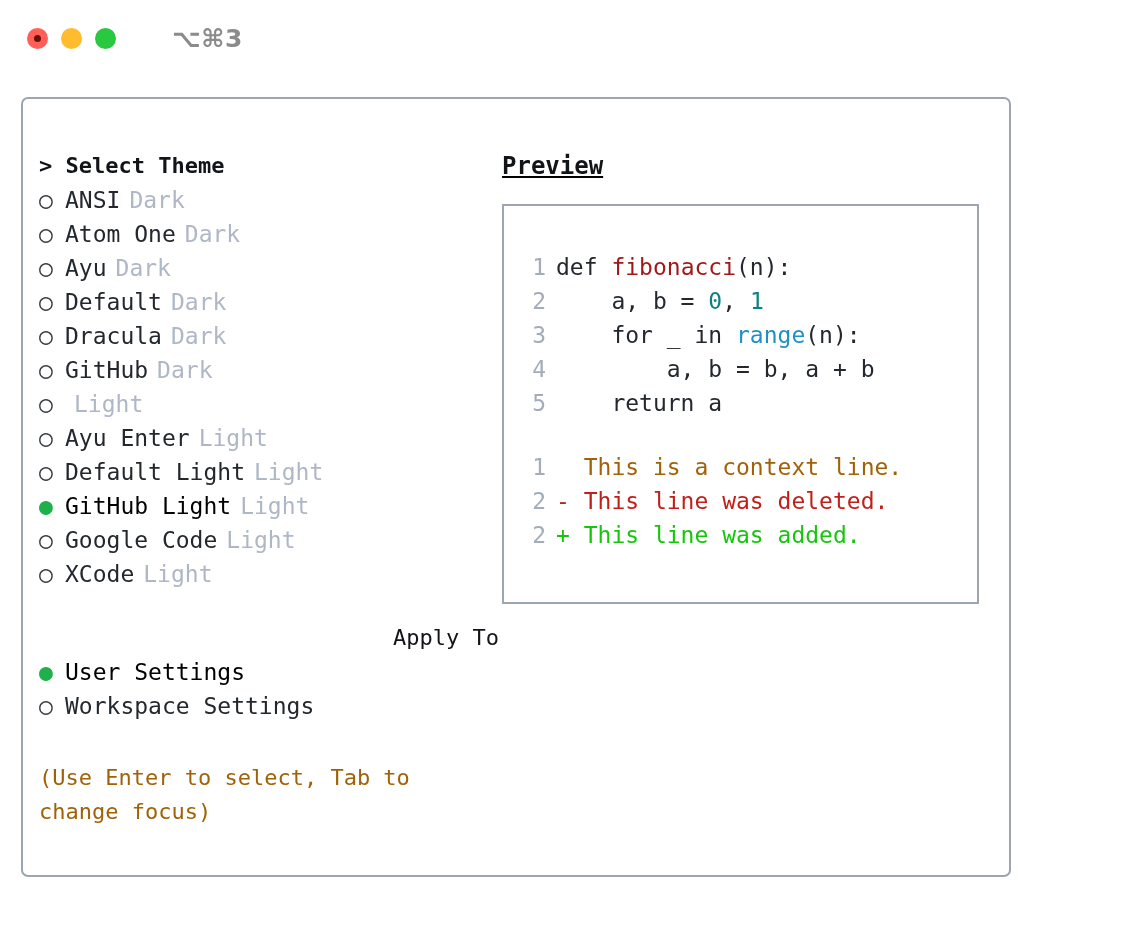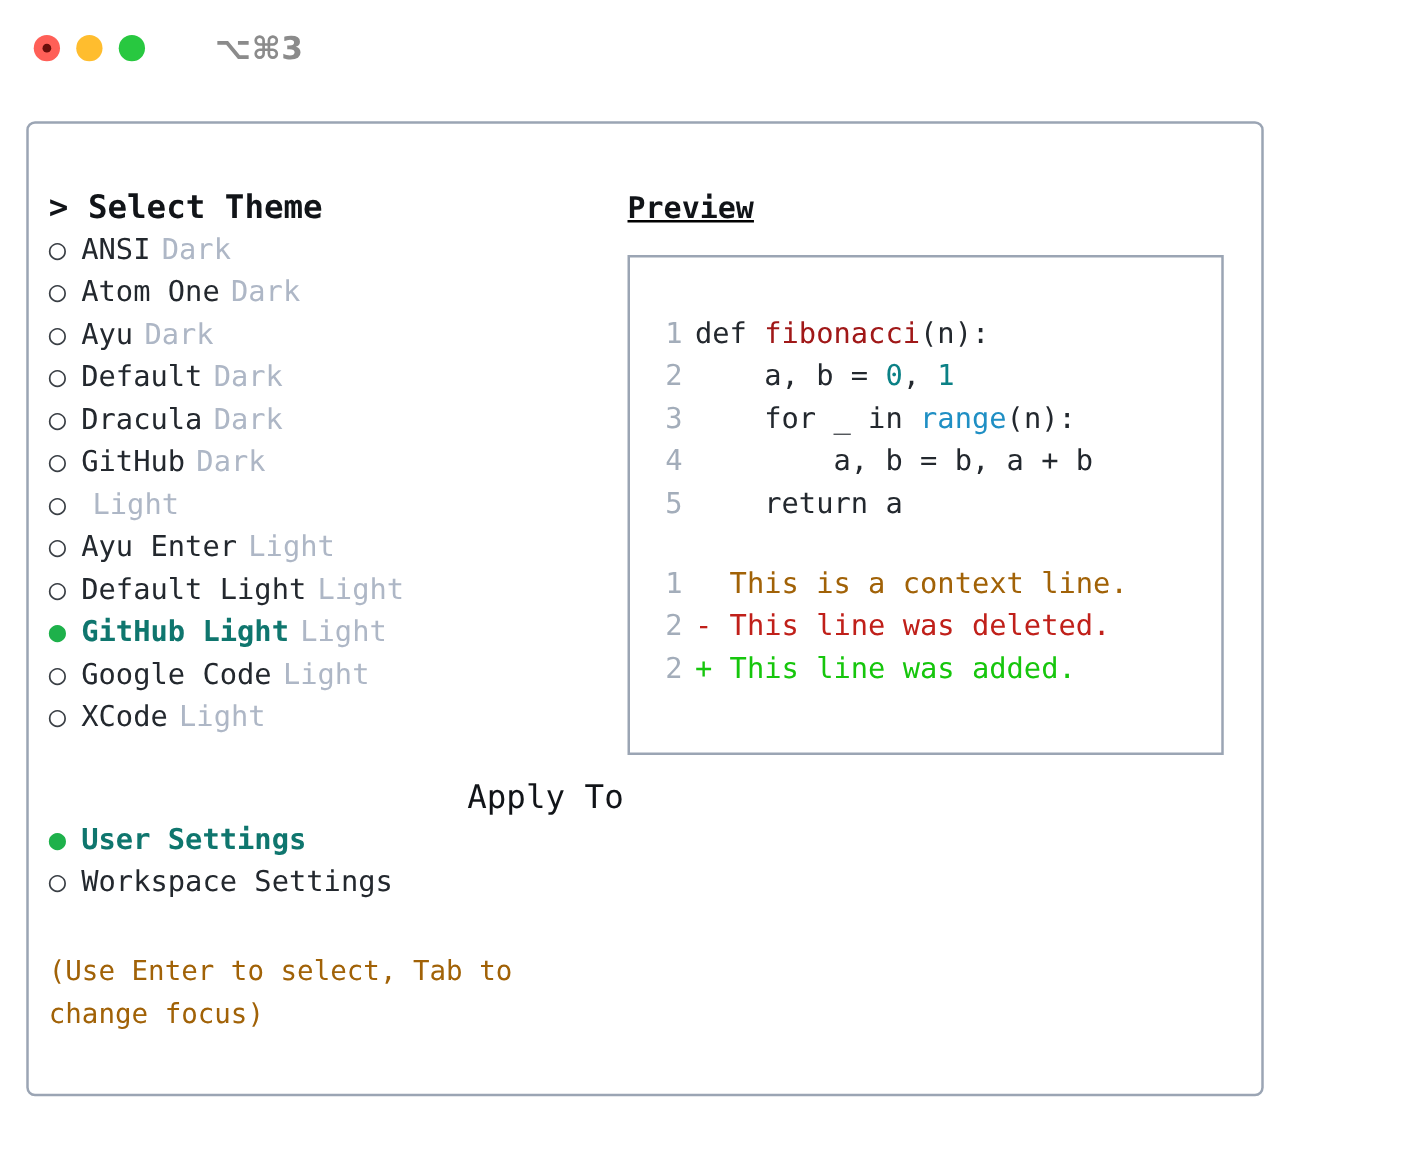--- a/index.html
+++ b/index.html
@@ -90,21 +90,21 @@
   }
 
   
   .left-col {
     position: absolute;
     left: 16px;
     top: 50px;
     width: 460px;
   }
   .section-header {
-    font-size: 26px;
+    font-size: 22px;
     color: #111418;
     line-height: 34px;
     white-space: pre;
     height: 34px;
   }
   .section-header.focused {
     font-weight: 700;
   }
   .opt-row {
     display: flex;
@@ -117,21 +117,21 @@
   .marker {
     width: 26px;
     flex: 0 0 26px;
     font-size: 23px;
     line-height: 34px;
     color: #3a3f45;
     text-align: left;
   }
   .marker.on { color: #1eb14b; }
   .opt-name { color: #23282e; }
-  .opt-row.selected .opt-name { color: #0f766e; font-weight: bold; }
+  .opt-row.selected .opt-name { color: #000000; }
   .opt-variant {
     color: #aeb7c6;
     margin-left: 9px;
   }
   .subsection {
     margin-top: 30px;
   }
   .subsection .section-header {
     padding-left: 26px;
     text-align: right;

